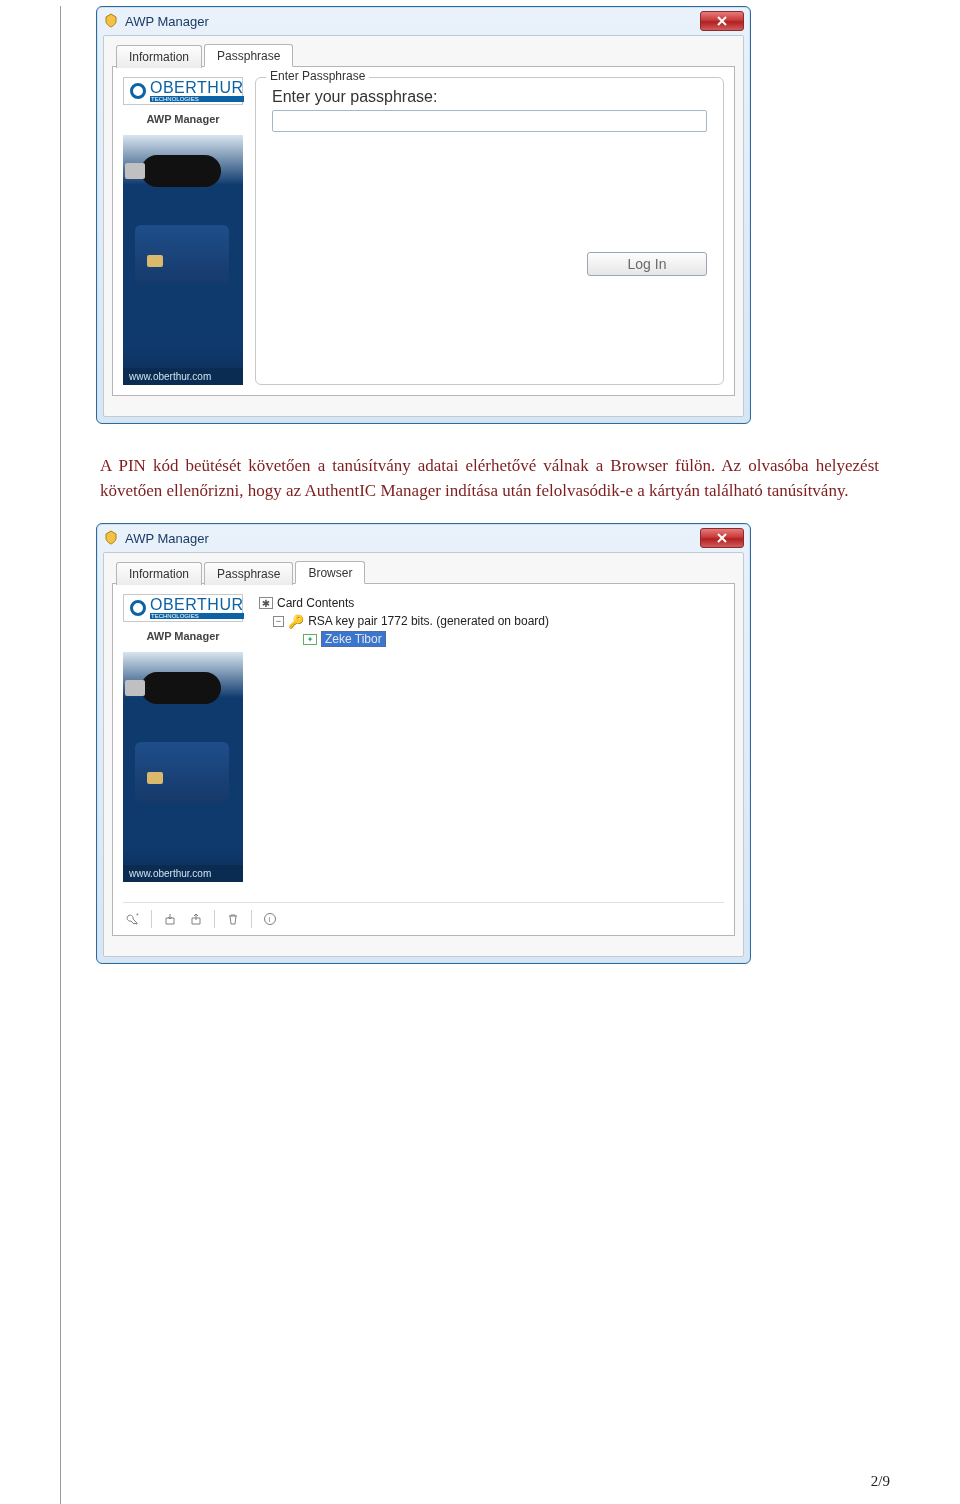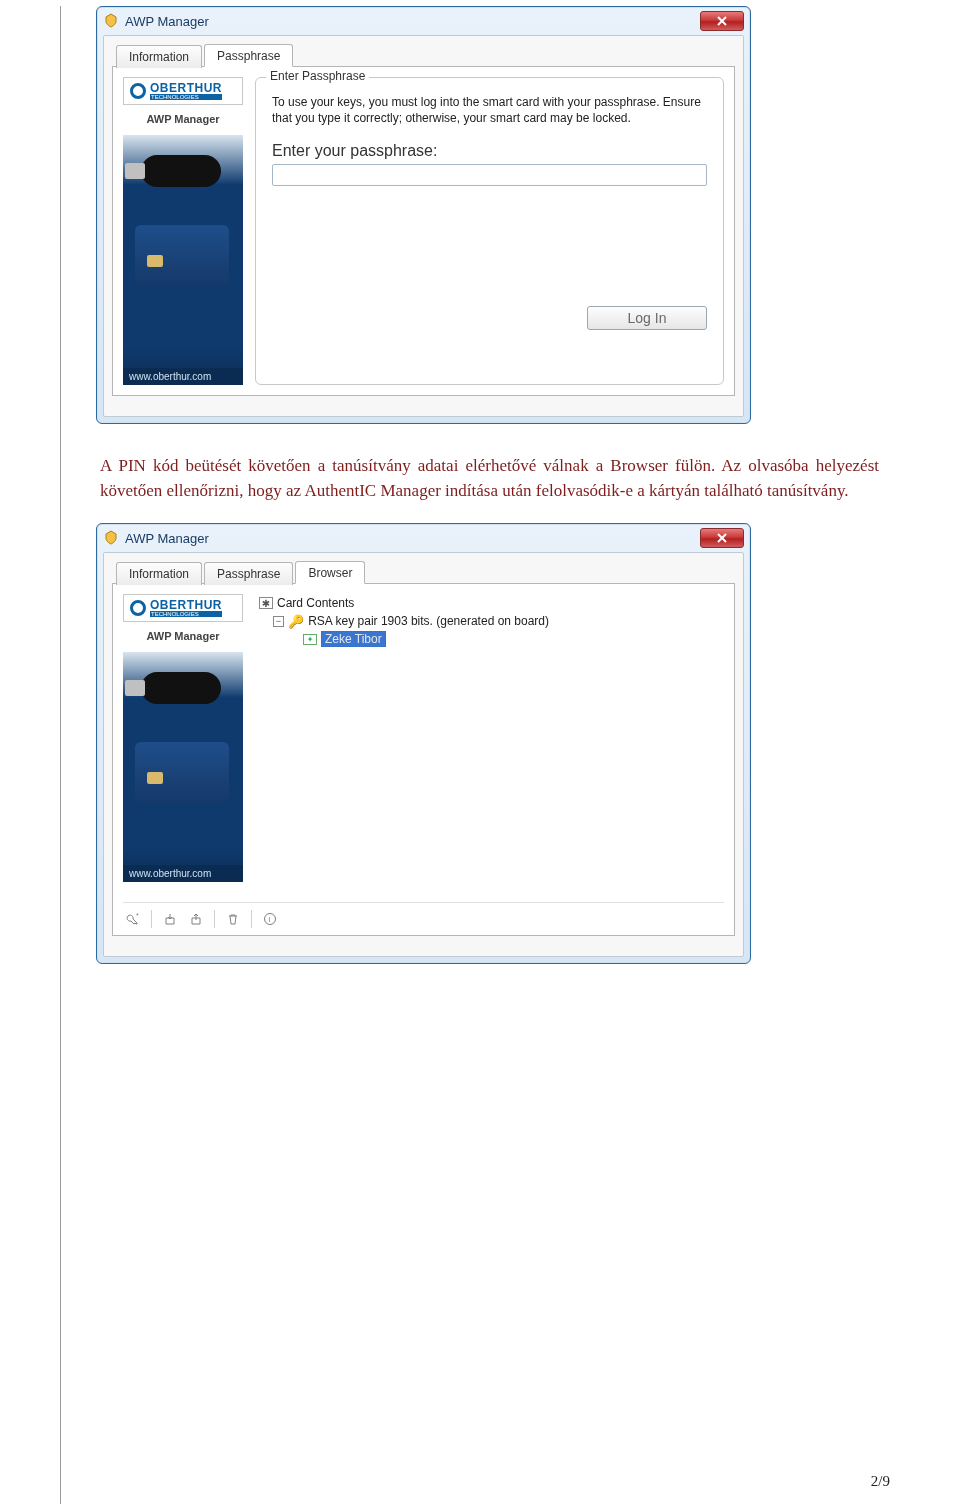--- a/index.html
+++ b/index.html
@@ -102,21 +102,21 @@
     display: flex; align-items: center; gap: 4px;
     height: 28px;
   }
   .logo-circle {
     width: 16px; height: 16px; border-radius: 50%;
     border: 3px solid #0b63a5;
     background: #fff;
     flex-shrink: 0;
   }
   .logo-text { display: flex; flex-direction: column; line-height: 1; }
-  .logo-text .l1 { font-weight: bold; font-size: 12px; color: #0b63a5; letter-spacing: .5px; }
+  .logo-text .l1 { font-weight: normal; font-size: 16px; color: #0b63a5; letter-spacing: .5px; }
   .logo-text .l2 { font-size: 6px; color: #0b63a5; background:#0b63a5; color:#fff; padding:0 1px;}
   .sidebar-title {
     text-align: center;
     font-size: 11px; font-weight: bold; color: #444;
     margin: 8px 0 10px;
   }
   .blue-panel {
     flex: 1;
     background: linear-gradient(#d8e5ef 0%, #0f3a6e 20%, #0f3a6e 85%, #0b2c52);
     position: relative;
@@ -268,21 +268,20 @@
           </div>
           <div class="sidebar-title">AWP Manager</div>
           <div class="blue-panel">
             <div class="usb"></div>
             <div class="card"></div>
             <div class="url-strip">www.oberthur.com</div>
           </div>
         </div>
         <div class="fieldset">
           <span class="legend">Enter Passphrase</span>
-          <div class="instr">To use your keys, you must log into the smart card with your passphrase. Ensure that you type it correctly; otherwise, your smart card may be locked.</div>
           <div class="label">Enter your passphrase:</div>
           <input class="input" type="text" value="" style="">
           <div class="login-row">
             <div class="login-btn">Log In</div>
           </div>
         </div>
       </div>
     </div>
   </div>
 
@@ -326,21 +325,21 @@
             </div>
           </div>
           <div class="tree">
             <div class="tree-row">
               <span class="tree-asterisk">✱</span>
               <span>Card Contents</span>
             </div>
             <div class="tree-row tree-indent1">
               <span class="tree-exp">−</span>
               <span class="tree-key">🔑</span>
-              <span>RSA key pair 1903 bits. (generated on board)</span>
+              <span>RSA key pair 1772 bits. (generated on board)</span>
             </div>
             <div class="tree-row tree-indent2">
               <span class="tree-cert">✦</span>
               <span class="tree-sel">Zeke Tibor</span>
             </div>
           </div>
         </div>
         <div class="toolbar">
           <span class="tb-btn">
             <svg width="14" height="14" viewBox="0 0 14 14">

